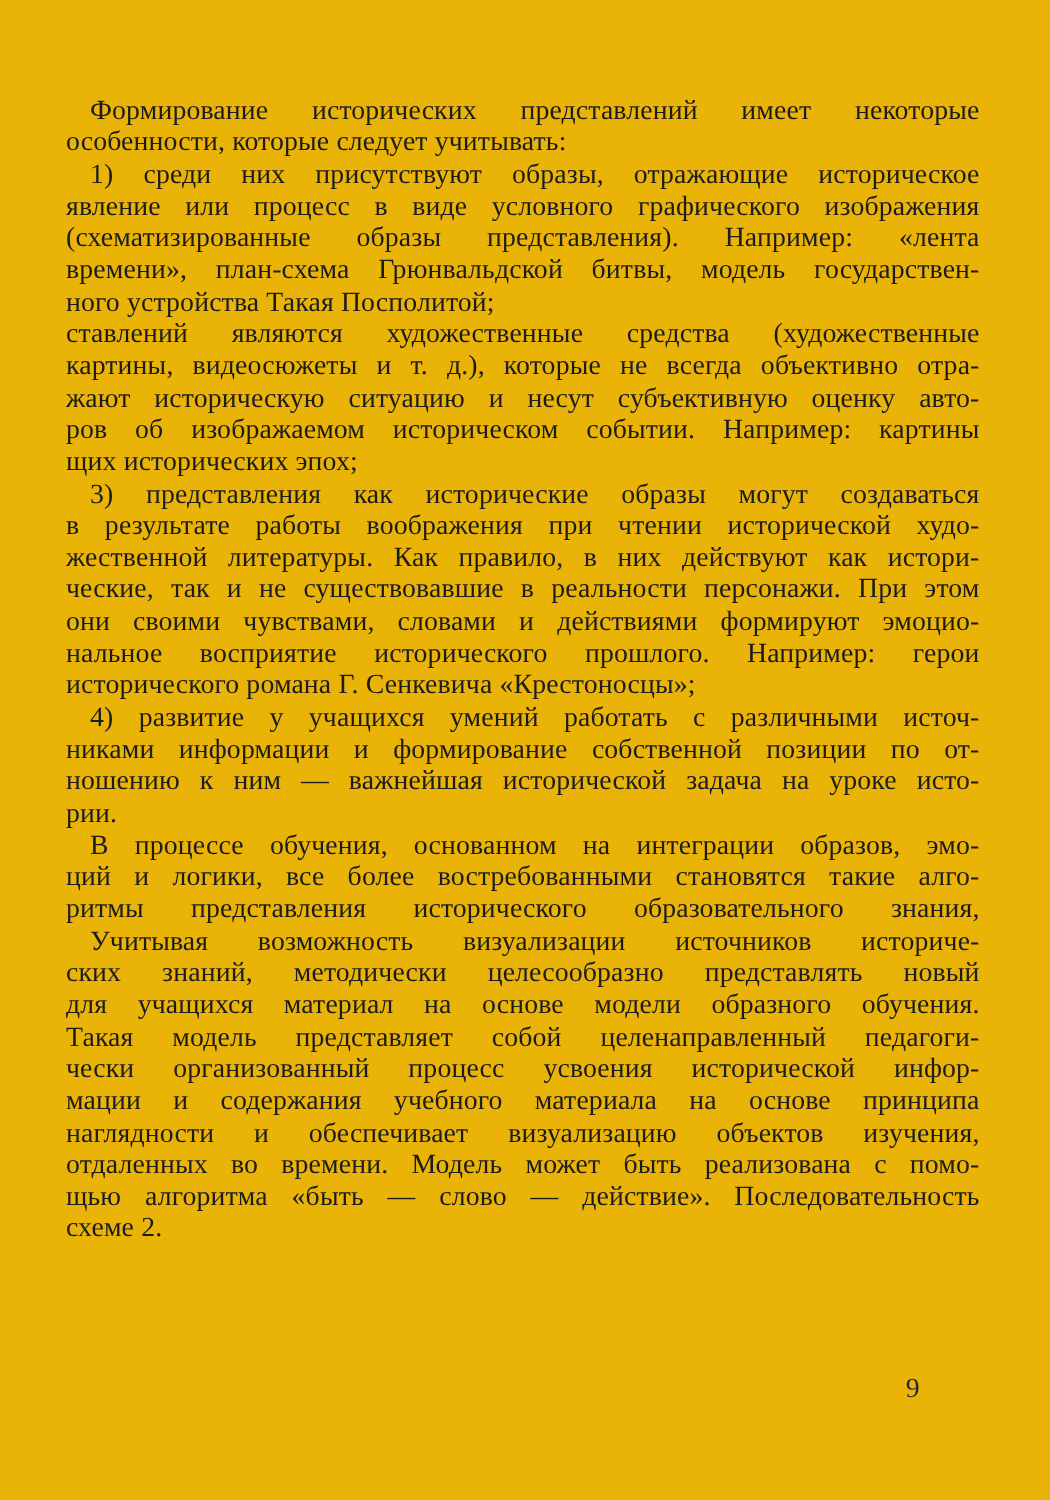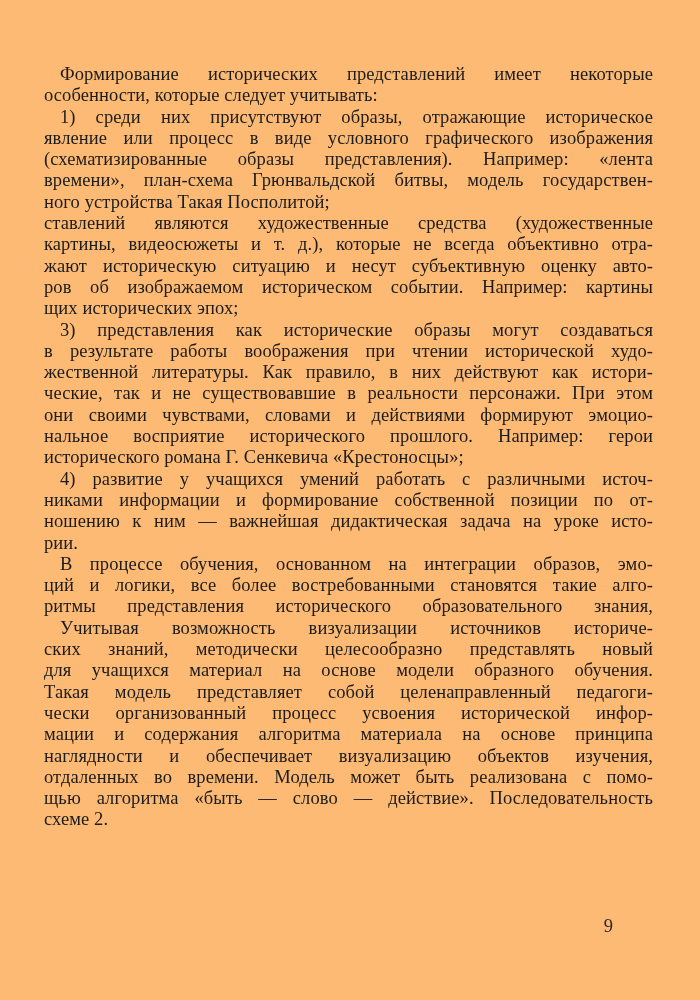--- a/index.html
+++ b/index.html
@@ -10,21 +10,21 @@
     width: 700px;
     height: 1000px;
     background: #ffffff;
     position: relative;
     overflow: hidden;
     font-family: "Liberation Serif", serif;
   }
   .book-page {
     position: absolute;
     inset: 0;
-    background: #fdba74;
+    background: #eab308;
   }
   .text-block {
     position: absolute;
     left: 44px;
     top: 64px;
     width: 609px;
     color: #1c1c1c;
   }
   .line {
     font-size: 18.5px;
@@ -71,30 +71,30 @@
       <div class="line last">щих исторических эпох;</div>
       <div class="line first">3) представления как исторические образы могут создаваться</div>
       <div class="line">в результате работы воображения при чтении исторической худо-</div>
       <div class="line">жественной литературы. Как правило, в них действуют как истори-</div>
       <div class="line">ческие, так и не существовавшие в реальности персонажи. При этом</div>
       <div class="line">они своими чувствами, словами и действиями формируют эмоцио-</div>
       <div class="line">нальное восприятие исторического прошлого. Например: герои</div>
       <div class="line last">исторического романа Г. Сенкевича «Крестоносцы»;</div>
       <div class="line first">4) развитие у учащихся умений работать с различными источ-</div>
       <div class="line">никами информации и формирование собственной позиции по от-</div>
-      <div class="line">ношению к ним — важнейшая дидактическая задача на уроке исто-</div>
+      <div class="line">ношению к ним — важнейшая исторической задача на уроке исто-</div>
       <div class="line last">рии.</div>
       <div class="line first">В процессе обучения, основанном на интеграции образов, эмо-</div>
       <div class="line">ций и логики, все более востребованными становятся такие алго-</div>
       <div class="line">ритмы представления исторического образовательного знания,</div>
       <div class="line first">Учитывая возможность визуализации источников историче-</div>
       <div class="line">ских знаний, методически целесообразно представлять новый</div>
       <div class="line">для учащихся материал на основе модели образного обучения.</div>
       <div class="line">Такая модель представляет собой целенаправленный педагоги-</div>
       <div class="line">чески организованный процесс усвоения исторической инфор-</div>
-      <div class="line">мации и содержания алгоритма материала на основе принципа</div>
+      <div class="line">мации и содержания учебного материала на основе принципа</div>
       <div class="line">наглядности и обеспечивает визуализацию объектов изучения,</div>
       <div class="line">отдаленных во времени. Модель может быть реализована с помо-</div>
       <div class="line">щью алгоритма «быть — слово — действие». Последовательность</div>
       <div class="line last">схеме 2.</div>
     </div>
   <div class="page-number">9</div>
 </div>
 
 </body></html>

